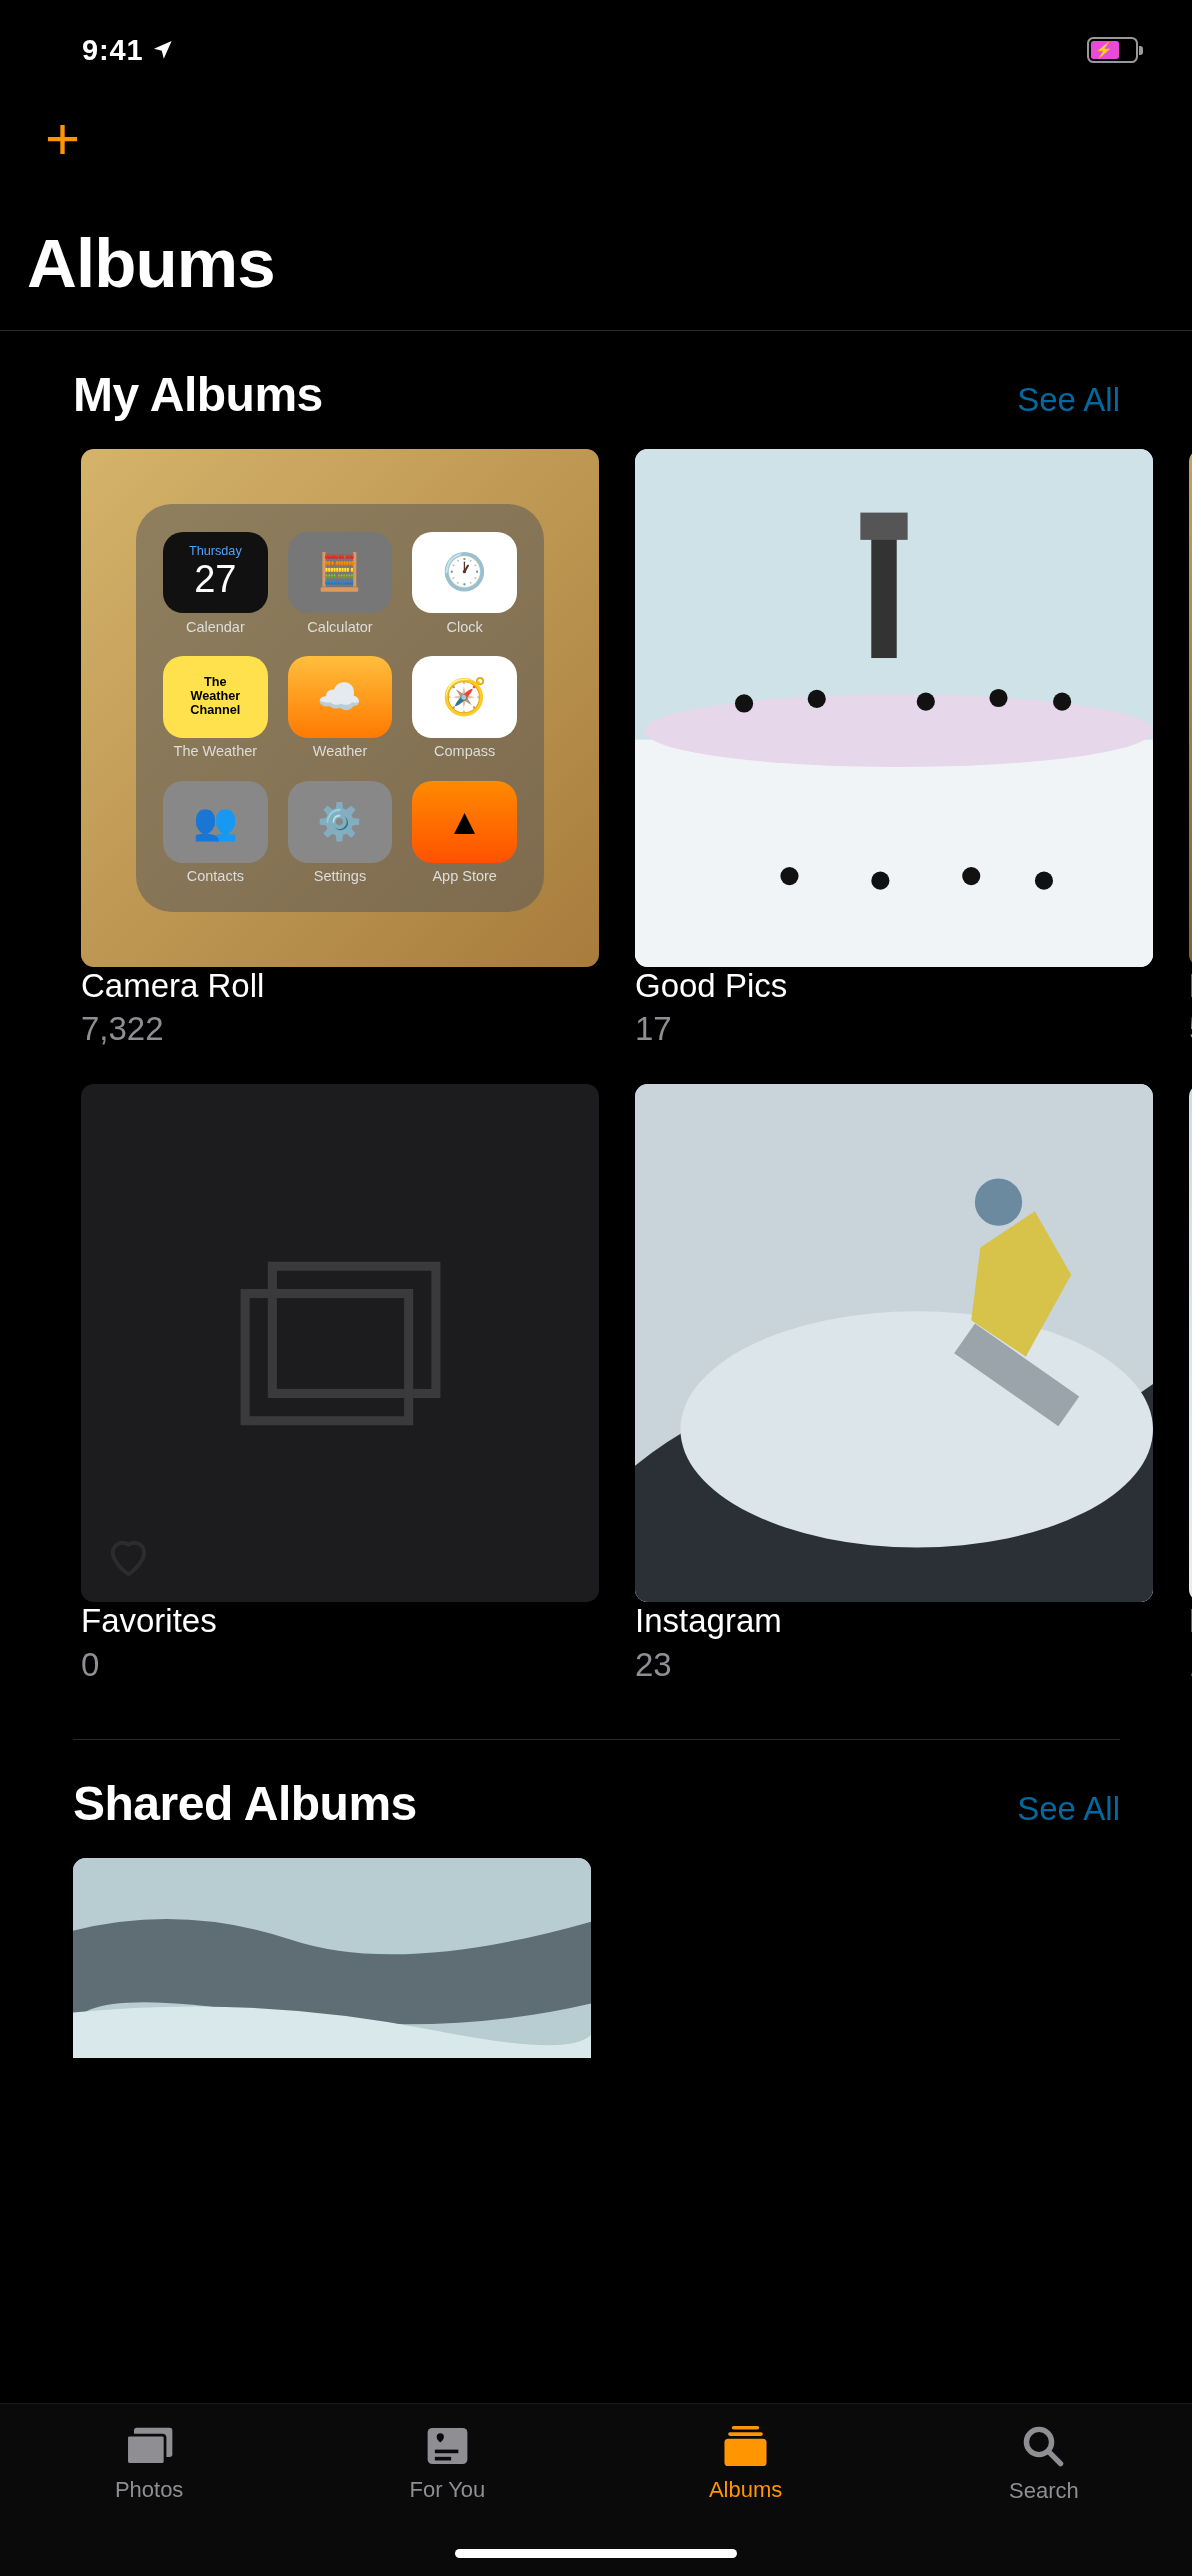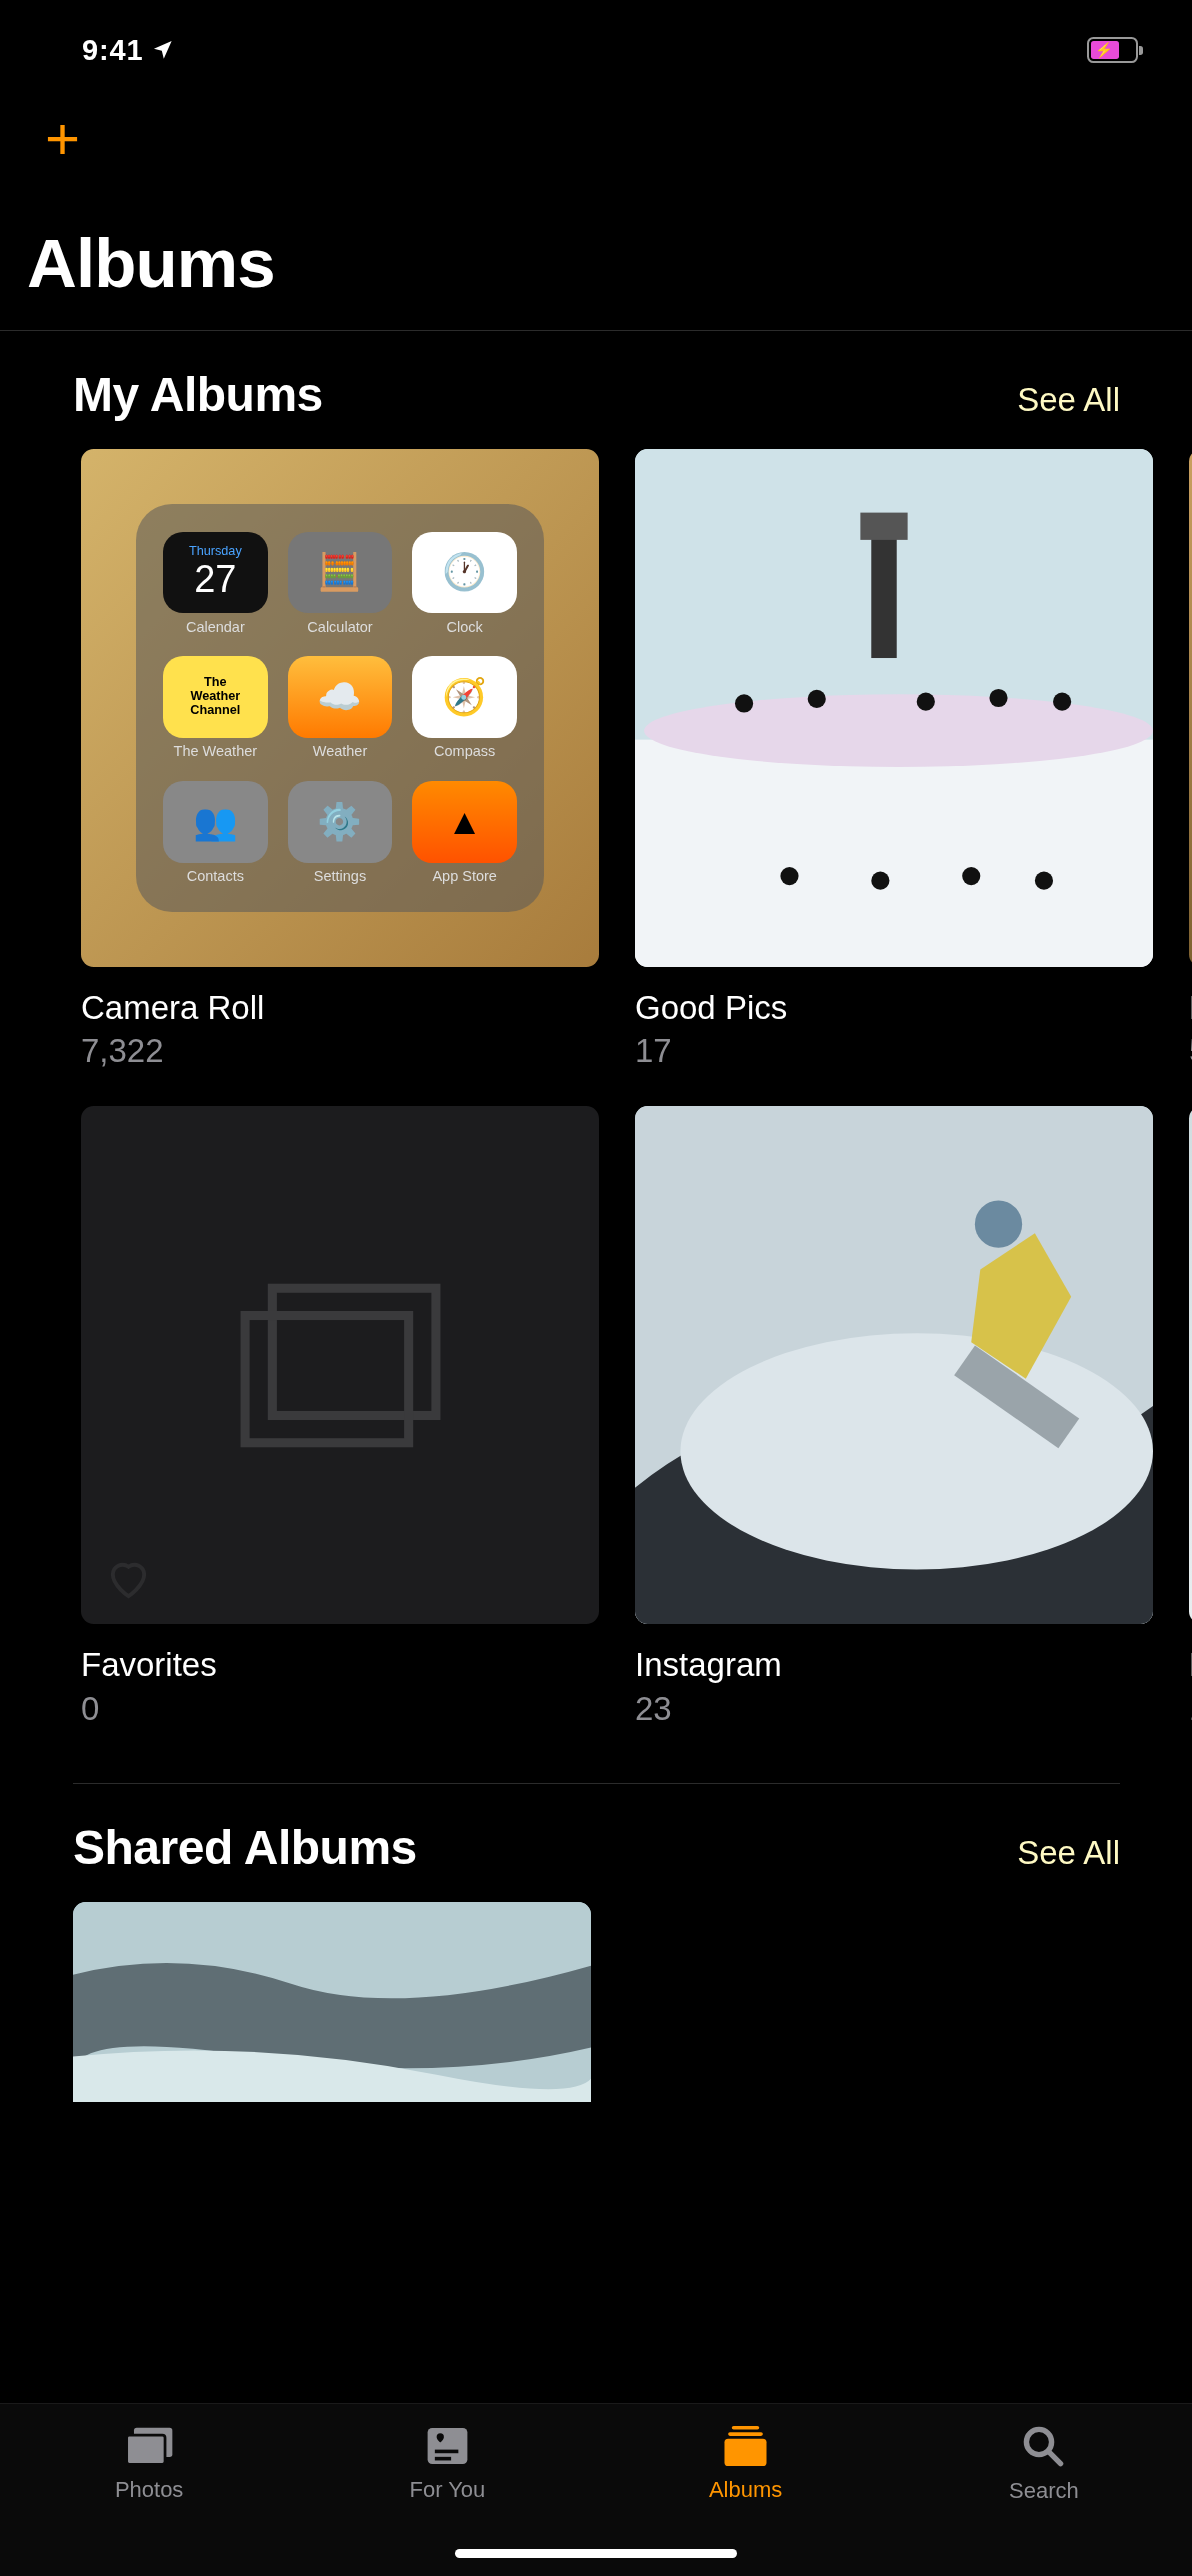--- a/index.html
+++ b/index.html
@@ -62,33 +62,33 @@
   .nav-header { padding: 18px 45px 0; }
   .add-btn { color: #ff9500; font-size: 60px; font-weight: 300; line-height: 1; }
   .page-title { font-size: 69px; font-weight: 700; color: #fff; margin-top: 55px; letter-spacing: -0.9px; padding: 0 27px 27px; }
   .divider { height: 0.9px; background: #2b2b2b; }
   
   .section-header {
     display: flex; align-items: baseline; justify-content: space-between;
     padding: 36px 73px 27px;
   }
   .section-title { font-size: 48px; font-weight: 700; letter-spacing: -0.5px; }
-  .see-all { color: #fef9c3; font-size: 33px; margin-left: 36px; }
+  .see-all { color: #0369a1; font-size: 33px; margin-left: 36px; }
   .grid-wrap { display:flex; flex-direction:column; gap:36px; padding:0 73px; }
   .row { display:flex; gap:36px;padding-left:8px; }
   .album-card { width: 518px; flex: 0 0 auto; }
   .thumb {
     width: 518px; height: 518px;
     border-radius: 12.7px;
     background: #1c1c1e;
     overflow: hidden;
     position: relative;
     display:flex; align-items:center; justify-content:center;
   }
-  .album-title { font-size: 33px; color: #fff; margin-top: 22px; }
+  .album-title { font-size: 33px; color: #fff; }
   .album-count { font-size: 33px; color: #8e8e93; margin-top: 5.5px; }
   .heart-icon {
     position:absolute; left:22px; bottom:22px;
     color:#2c2c2e;
   }
   .double-rect { color:#3a3a3c; }
   
   .shared-wrap { padding: 0 73px; }
   .shared-thumb {
     width: 518px; height: 200px;

